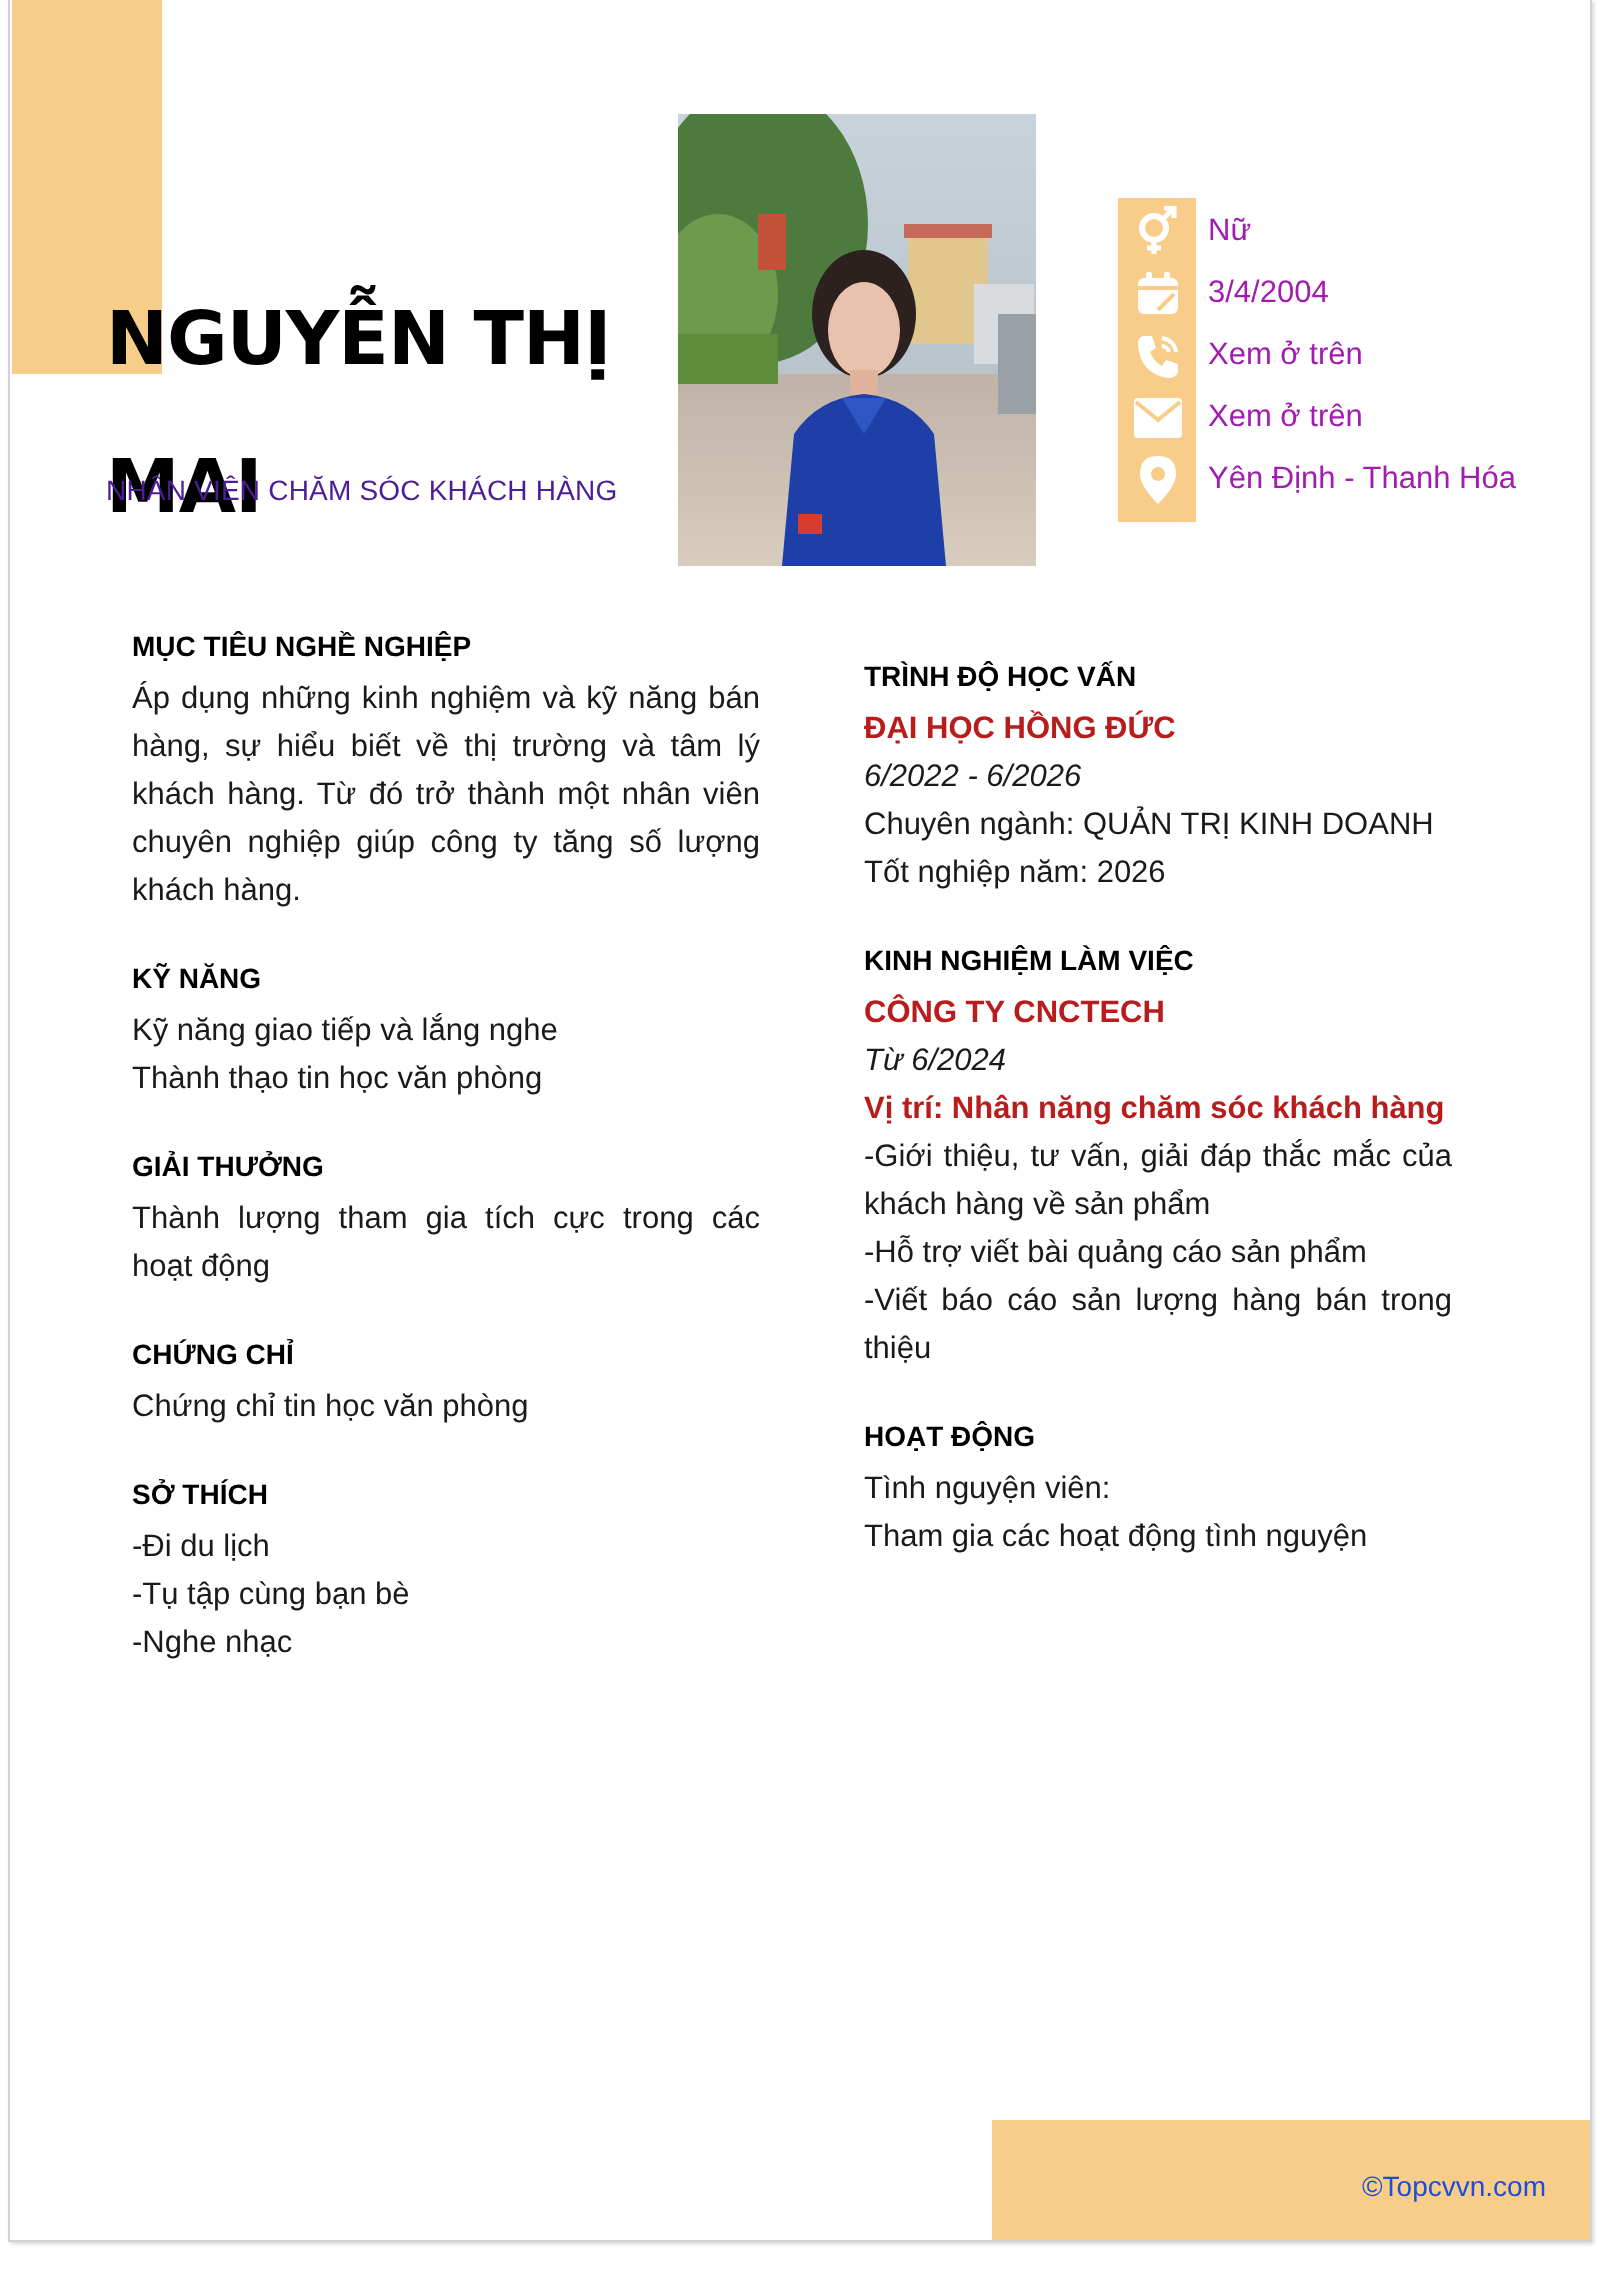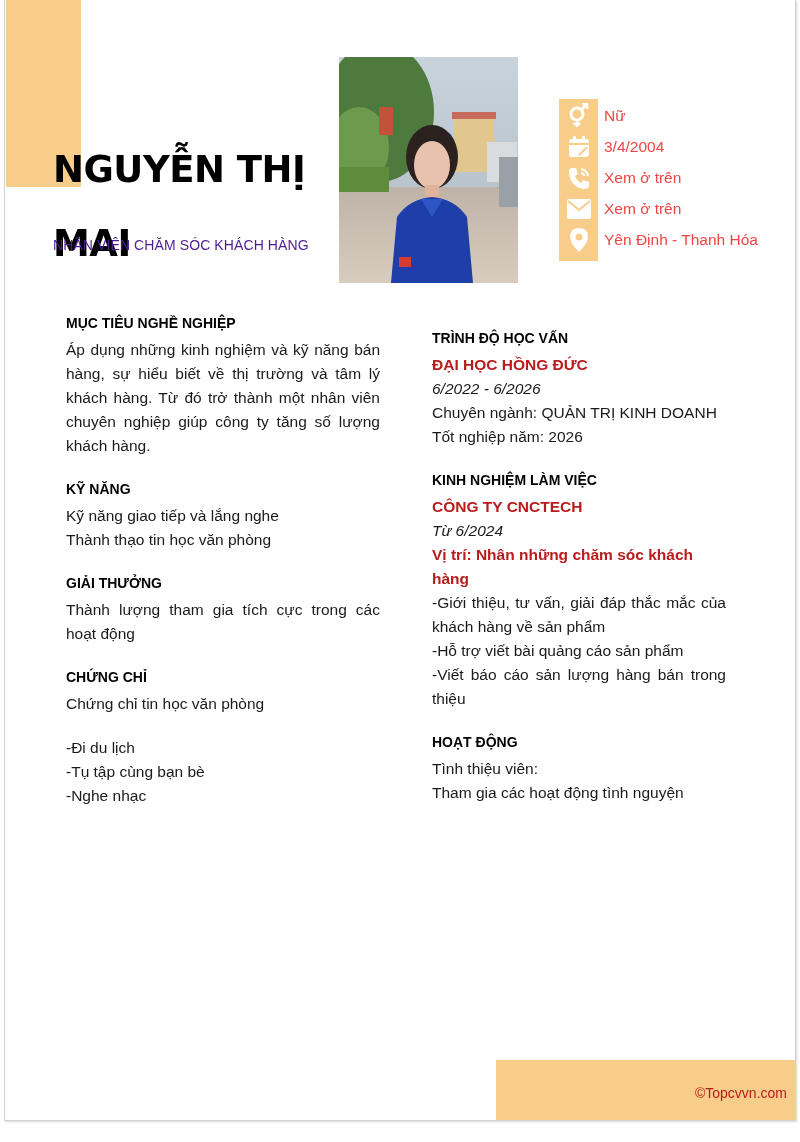--- a/index.html
+++ b/index.html
@@ -1,28 +1,28 @@
 <!DOCTYPE html>
 <html style="--accent: #f8cd89;"><head>
 <meta charset="utf-8">
 <style>
   html, body { margin: 0; padding: 0; background: #ffffff; }
   body { width: 800px; height: 1142px; position: relative; overflow: hidden; font-family: "Liberation Sans", sans-serif; color: #111; }
   .page { position: absolute; left: 4px; top: 0; width: 790px; height: 1120px; background: #fff; border: 1px solid #d2d2d2; border-top: none; box-shadow: 1px 1px 2px #d8d8d8; overflow: hidden; }
   .accent-top { position: absolute; left: 1px; top: 0; width: 75px; height: 187px; background: var(--accent); }
   .accent-bottom { position: absolute; left: 491px; top: 1060px; width: 300px; height: 60px; background: var(--accent); }
-  .footer-text { position: absolute; right: 8px; top: 1085px; font-size: 14px; color: #b91c1c; text-align: right; }
+  .footer-text { position: absolute; right: 22px; top: 1085px; font-size: 14px; color: #1d4ed8; text-align: right; }
   .name { position: absolute; left: 48px; top: 133px; width: 270px; font-family: "DejaVu Sans", sans-serif; font-weight: bold; font-size: 37px; line-height: 74px; letter-spacing: -0.5px; color: #000; margin: 0; }
   .job-title { position: absolute; left: 48px; top: 237px; font-size: 14px; color: #4c1d95; letter-spacing: 0.1px; }
   .photo { position: absolute; left: 334px; top: 57px; width: 179px; height: 226px; overflow: hidden; }
   .info-bar { position: absolute; left: 554px; top: 99px; width: 39px; height: 162px; background: var(--accent); }
   .info-list { position: absolute; left: 554px; top: 100px; }
   .info-row { position: absolute; left: 0; width: 240px; height: 30px; display: flex; align-items: center; }
   .info-row .ic { width: 39px; display: flex; justify-content: center; align-items: center; }
-  .info-row .val { margin-left: 6px; font-size: 15.5px; color: #ef4444; white-space: nowrap; }
+  .info-row .val { margin-left: 6px; font-size: 15.5px; color: #a21caf; white-space: nowrap; }
   .col { position: absolute; font-size: 15.5px; line-height: 24px; color: #1a1a1a; }
   .col-left { left: 61px; top: 312px; width: 314px; }
   .col-right { left: 427px; top: 327px; width: 294px; }
   .sec-h { font-weight: bold; font-size: 14px; color: #000; margin: 0 0 4px 0; line-height: 22px; }
   .sec { margin-bottom: 20px; }
   .justify { text-align: justify; }
   .bold { font-weight: bold; color: #b91c1c; }
   .ital { font-style: italic; }
   .line { display: block; }
 </style>
@@ -133,42 +133,43 @@
     </div>
     <div class="sec">
       <h2 class="sec-h">GIẢI THƯỞNG</h2>
       <div class="justify">Thành lượng tham gia tích cực trong các hoạt động</div>
     </div>
     <div class="sec">
       <h2 class="sec-h">CHỨNG CHỈ</h2>
       <div>Chứng chỉ tin học văn phòng</div>
     </div>
     <div class="sec">
+      <h2 class="sec-h">SỞ THÍCH</h2>
       <span class="line">-Đi du lịch</span>
       <span class="line">-Tụ tập cùng bạn bè</span>
       <span class="line">-Nghe nhạc</span>
     </div>
   </div>
 
   <div class="col col-right">
     <div class="sec">
       <h2 class="sec-h">TRÌNH ĐỘ HỌC VẤN</h2>
       <span class="line bold">ĐẠI HỌC HỒNG ĐỨC</span>
       <span class="line ital">6/2022 - 6/2026</span>
       <span class="line">Chuyên ngành: QUẢN TRỊ KINH DOANH</span>
       <span class="line">Tốt nghiệp năm: 2026</span>
     </div>
     <div class="sec">
       <h2 class="sec-h">KINH NGHIỆM LÀM VIỆC</h2>
       <span class="line bold">CÔNG TY CNCTECH</span>
       <span class="line ital">Từ 6/2024</span>
-      <span class="line bold">Vị trí: Nhân những chăm sóc khách hàng</span>
+      <span class="line bold">Vị trí: Nhân năng chăm sóc khách hàng</span>
       <span class="line justify">-Giới thiệu, tư vấn, giải đáp thắc mắc của khách hàng về sản phẩm</span>
       <span class="line justify">-Hỗ trợ viết bài quảng cáo sản phẩm</span>
       <span class="line justify">-Viết báo cáo sản lượng hàng bán trong thiệu</span>
     </div>
     <div class="sec">
       <h2 class="sec-h">HOẠT ĐỘNG</h2>
-      <span class="line">Tình thiệu viên:</span>
+      <span class="line">Tình nguyện viên:</span>
       <span class="line">Tham gia các hoạt động tình nguyện</span>
     </div>
   </div>
 </div>
 
 </body></html>

